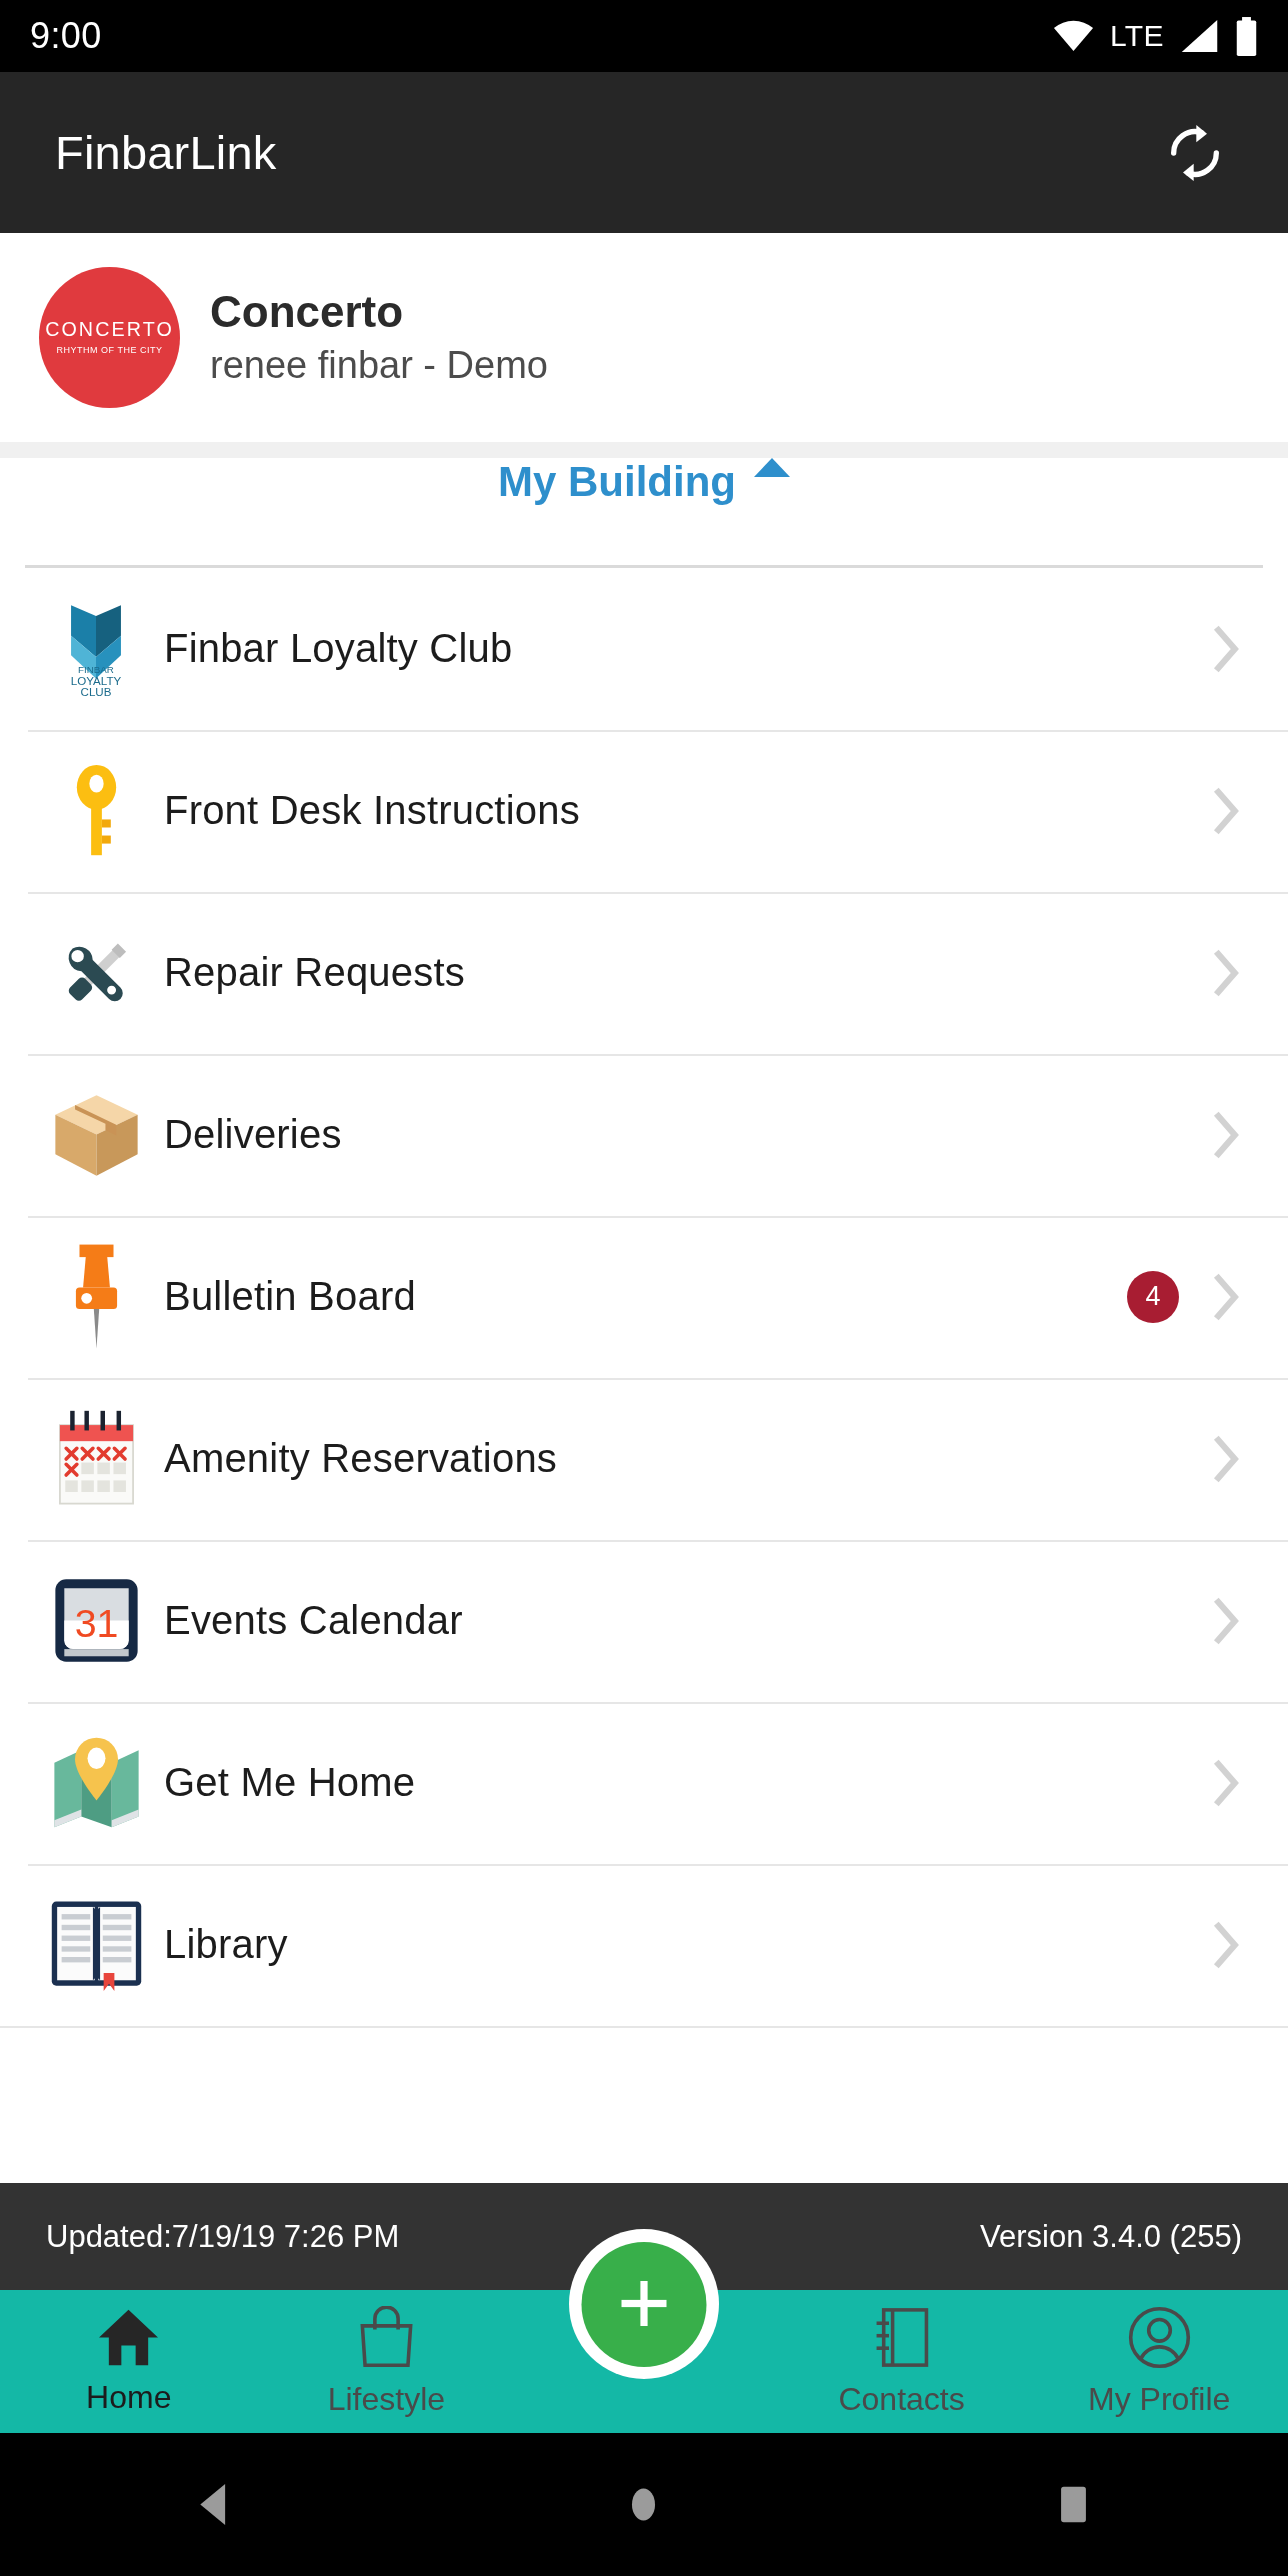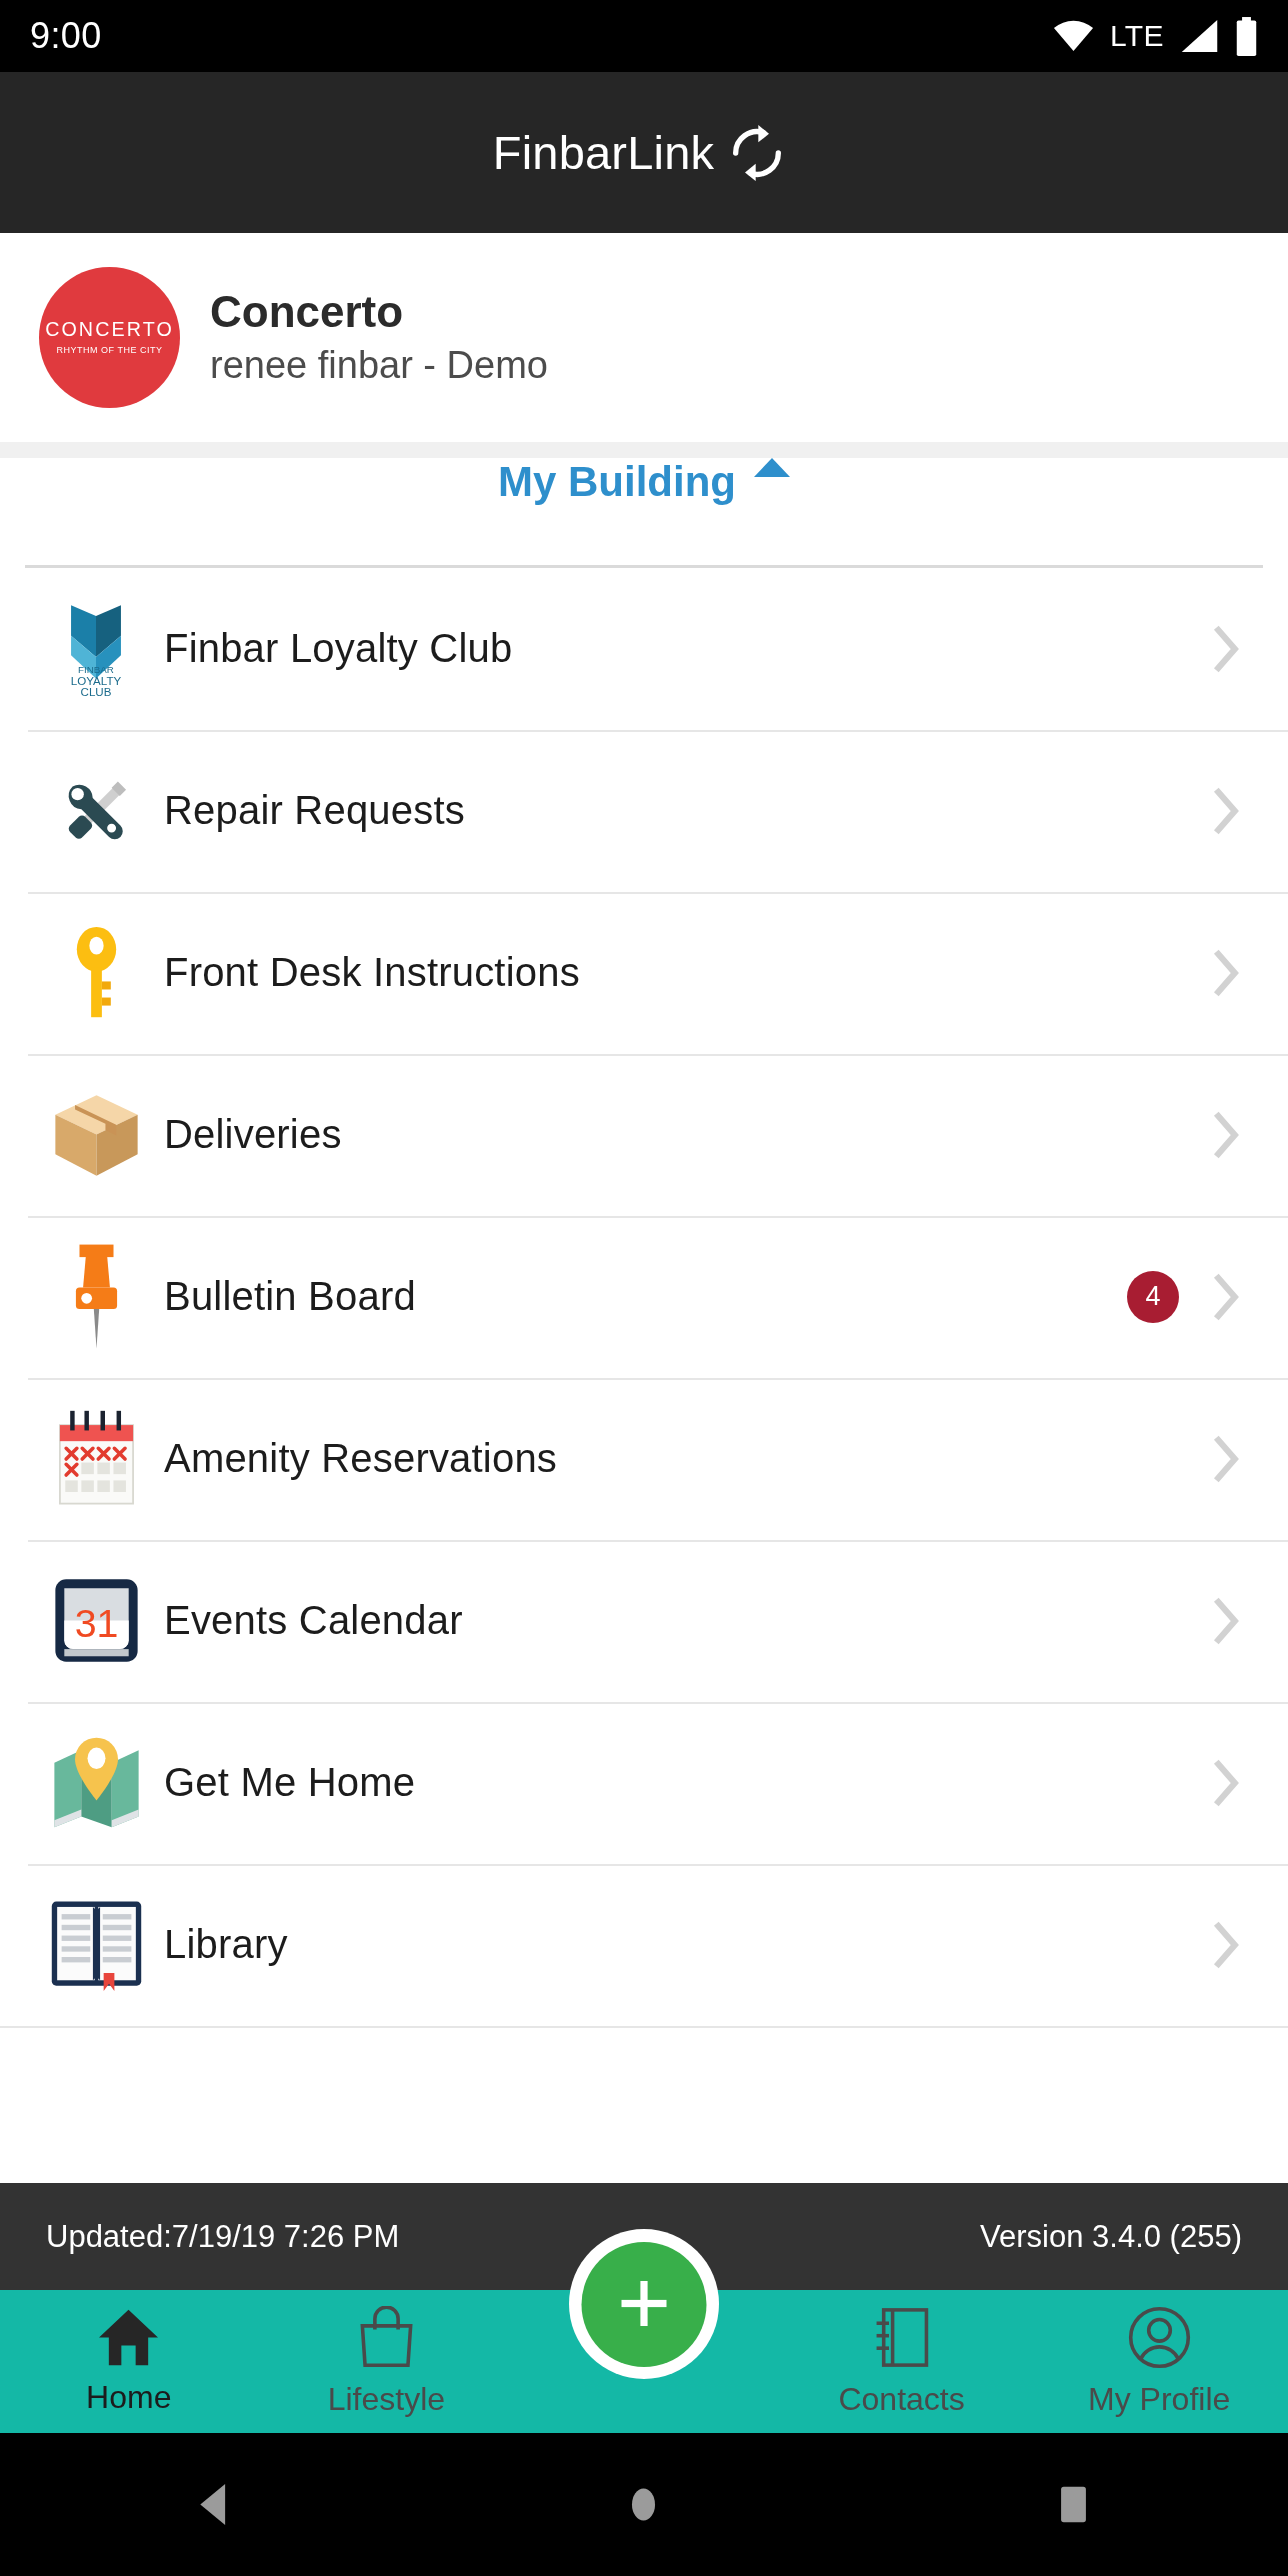--- a/index.html
+++ b/index.html
@@ -18,21 +18,21 @@
     padding:0 30px;
   }
   .status-time { font-size:36px; letter-spacing:0.4px; }
   .status-icons { display:flex; align-items:center; gap:16px; }
   .status-icons svg { display:block; }
   .lte-text { font-size:30px; letter-spacing:0.4px; }
 
   
   .appbar {
     height:161px; background:#262626; color:#ffffff;
-    display:flex; align-items:center; justify-content:center;
+    display:flex; align-items:center; justify-content:space-between;
     padding:0 50px 0 55px;
   }
   .appbar-title { font-size:47px; font-weight:400; letter-spacing:0.2px; }
   .refresh-btn { width:86px; height:86px; display:flex; align-items:center; justify-content:center; }
 
   
   .profile {
     background:#ffffff; display:flex; align-items:center;
     padding:34px 0 34px 39px; gap:30px;
   }
@@ -188,52 +188,52 @@
       <span class="row-label">Finbar Loyalty Club</span>
       <span class="chevron">
         <svg width="30" height="52" viewBox="0 0 34 58" fill="none" stroke="#d2d2d2" stroke-width="7">
             <path d="M6 5 L27 29 L6 53"></path>
           </svg>
       </span>
     </div>
 
     <div class="row">
       <span class="row-icon">
-        <svg width="89" height="89" viewBox="0 0 100 100">
-          <g transform="rotate(45 50 50)">
-            <rect x="45" y="14" width="11" height="54" fill="#cfcfcf"></rect>
-            <rect x="41" y="64" width="19" height="24" rx="5" fill="#2b4a52"></rect>
-            <path d="M44 10 h13 v10 h-13 z" fill="#bdbdbd"></path>
-          </g>
-          <g transform="rotate(-45 50 50)">
-            <path d="M50 12 a15 15 0 0 0 -11 25 l0 44 a9 9 0 0 0 18 0 l0 -44 a15 15 0 0 0 -7 -25 z" fill="#2b4a52"></path>
-            <circle cx="48" cy="22" r="7" fill="#ffffff"></circle>
-            <circle cx="48" cy="76" r="5" fill="#ffffff"></circle>
-          </g>
-        </svg>
-      </span>
-      <span class="row-label">Repair Requests</span>
-      <span class="chevron">
-        <svg width="30" height="52" viewBox="0 0 34 58" fill="none" stroke="#d2d2d2" stroke-width="7">
-            <path d="M6 5 L27 29 L6 53"></path>
-          </svg>
-      </span>
-    </div>
-
-    <div class="row">
-      <span class="row-icon">
         <svg width="63" height="93" viewBox="0 0 70 104">
           <ellipse cx="35" cy="26" rx="22" ry="25" fill="#fcbe11"></ellipse>
           <ellipse cx="35" cy="22" rx="8" ry="10" fill="#ffffff"></ellipse>
           <rect x="29" y="46" width="12" height="56" fill="#fcbe11"></rect>
           <rect x="41" y="62" width="10" height="9" fill="#f2a90c"></rect>
           <rect x="41" y="80" width="10" height="9" fill="#f2a90c"></rect>
         </svg>
       </span>
       <span class="row-label">Front Desk Instructions</span>
+      <span class="chevron">
+        <svg width="30" height="52" viewBox="0 0 34 58" fill="none" stroke="#d2d2d2" stroke-width="7">
+            <path d="M6 5 L27 29 L6 53"></path>
+          </svg>
+      </span>
+    </div>
+
+    <div class="row">
+      <span class="row-icon">
+        <svg width="89" height="89" viewBox="0 0 100 100">
+          <g transform="rotate(45 50 50)">
+            <rect x="45" y="14" width="11" height="54" fill="#cfcfcf"></rect>
+            <rect x="41" y="64" width="19" height="24" rx="5" fill="#2b4a52"></rect>
+            <path d="M44 10 h13 v10 h-13 z" fill="#bdbdbd"></path>
+          </g>
+          <g transform="rotate(-45 50 50)">
+            <path d="M50 12 a15 15 0 0 0 -11 25 l0 44 a9 9 0 0 0 18 0 l0 -44 a15 15 0 0 0 -7 -25 z" fill="#2b4a52"></path>
+            <circle cx="48" cy="22" r="7" fill="#ffffff"></circle>
+            <circle cx="48" cy="76" r="5" fill="#ffffff"></circle>
+          </g>
+        </svg>
+      </span>
+      <span class="row-label">Repair Requests</span>
       <span class="chevron">
         <svg width="30" height="52" viewBox="0 0 34 58" fill="none" stroke="#d2d2d2" stroke-width="7">
             <path d="M6 5 L27 29 L6 53"></path>
           </svg>
       </span>
     </div>
 
     <div class="row">
       <span class="row-icon">
         <svg width="93" height="93" viewBox="0 0 104 104">

